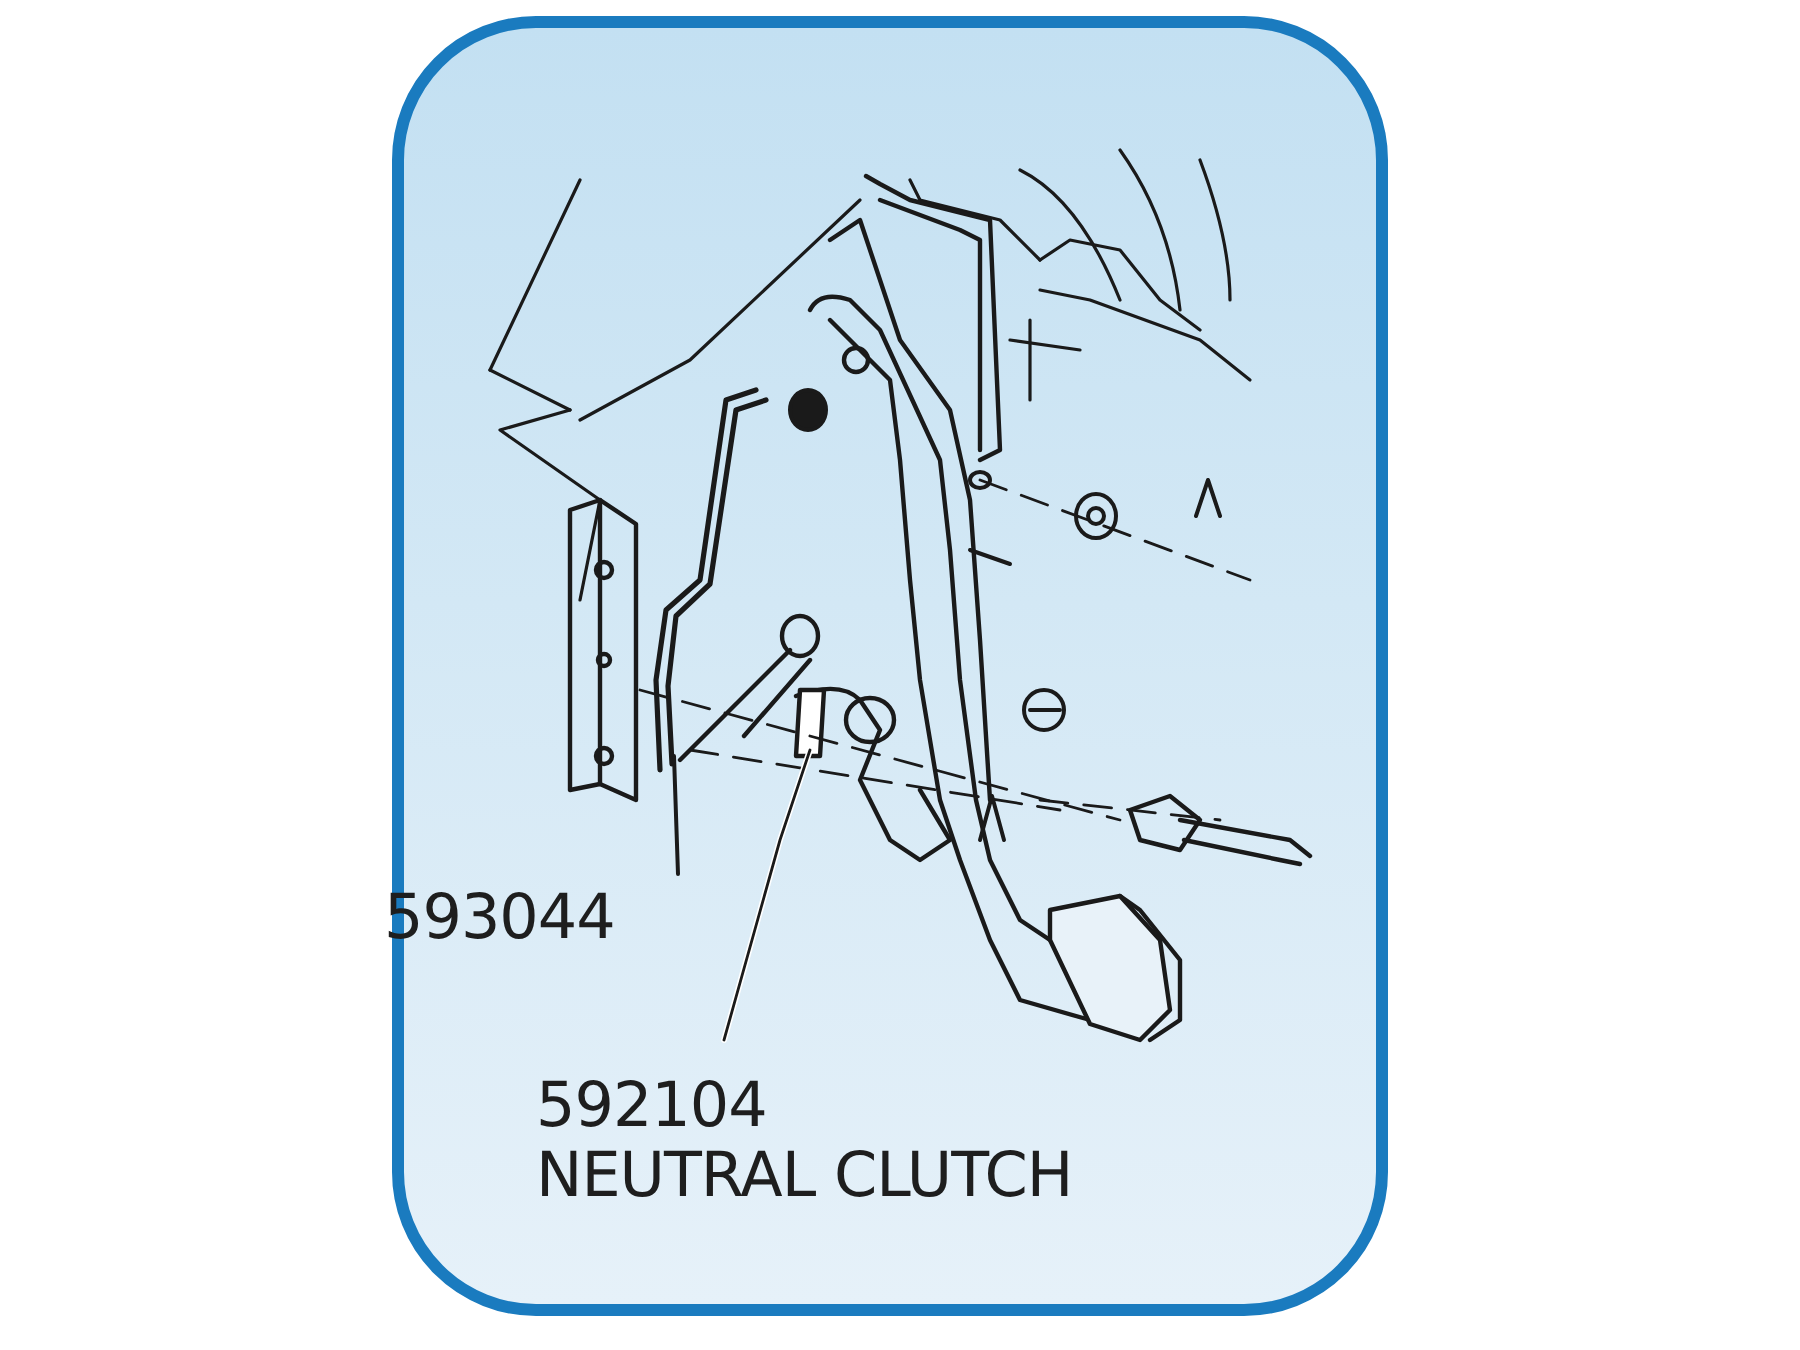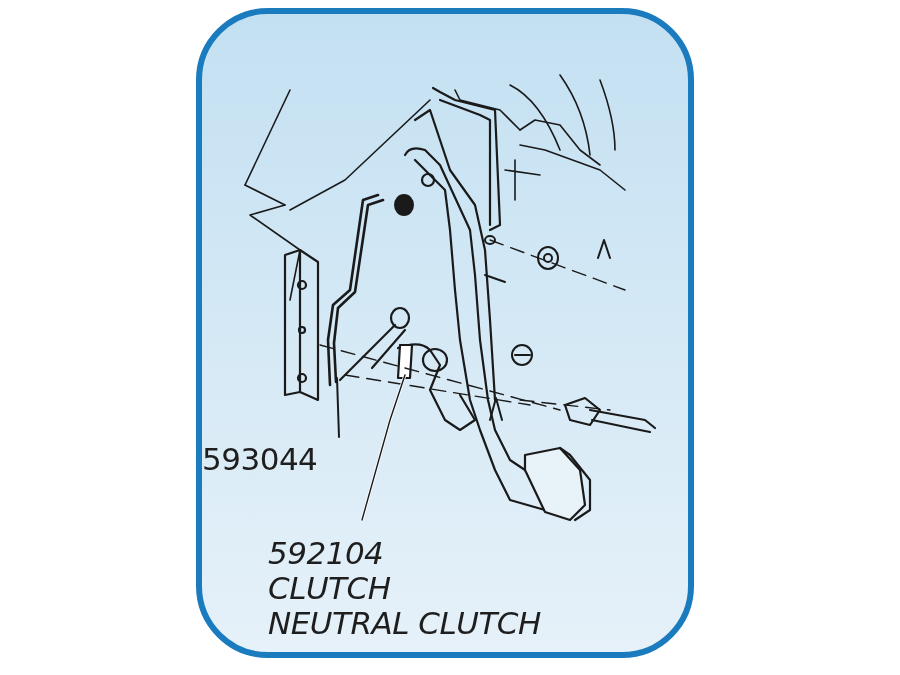--- a/index.html
+++ b/index.html
@@ -9,22 +9,22 @@
       border: 6px solid #1a7bbf; border-radius: 72px;
       background: linear-gradient(180deg, #c3e0f2 0%, #d3e8f5 45%, #e6f1f9 100%);
       box-sizing: border-box; overflow: hidden;
     }
     .art { position: absolute; left: 0; top: 0; }
     .label {
       position: absolute; font-family: "DejaVu Sans", sans-serif; color: #1e1e1e;
       font-size: 31px; line-height: 35px; letter-spacing: -0.5px;
     }
     .label span { display: block; white-space: nowrap; }
-    #label-rod { left: 202px; top: 442px; }
-    #label-switch { left: 268px; top: 536px; font-style: italic; }
+    #label-rod { left: 192px; top: 442px; }
+    #label-switch { left: 268px; top: 536px; }
   </style>
 </head>
 <body>
 
 <div class="panel"></div>
 
 <svg class="art" width="900" height="675" viewBox="0 0 900 675" fill="none" stroke="#1a1a1a" stroke-width="2.2" stroke-linecap="round" stroke-linejoin="round">
 
   <g stroke-width="1.6">
     <path d="M290 90 L245 185"></path>
@@ -112,15 +112,14 @@
     <path d="M405 375 L390 420 L362 520" stroke="#1a1a1a" stroke-width="1.4"></path>
   </g>
 </svg>
 
 <div class="label" id="label-rod">
   <span>593044</span>
 </div>
 
 <div class="label" id="label-switch">
   <span>592104</span>
-  <span>CLUTCH</span>
   <span>NEUTRAL CLUTCH</span>
 </div>
 
 </body></html>

